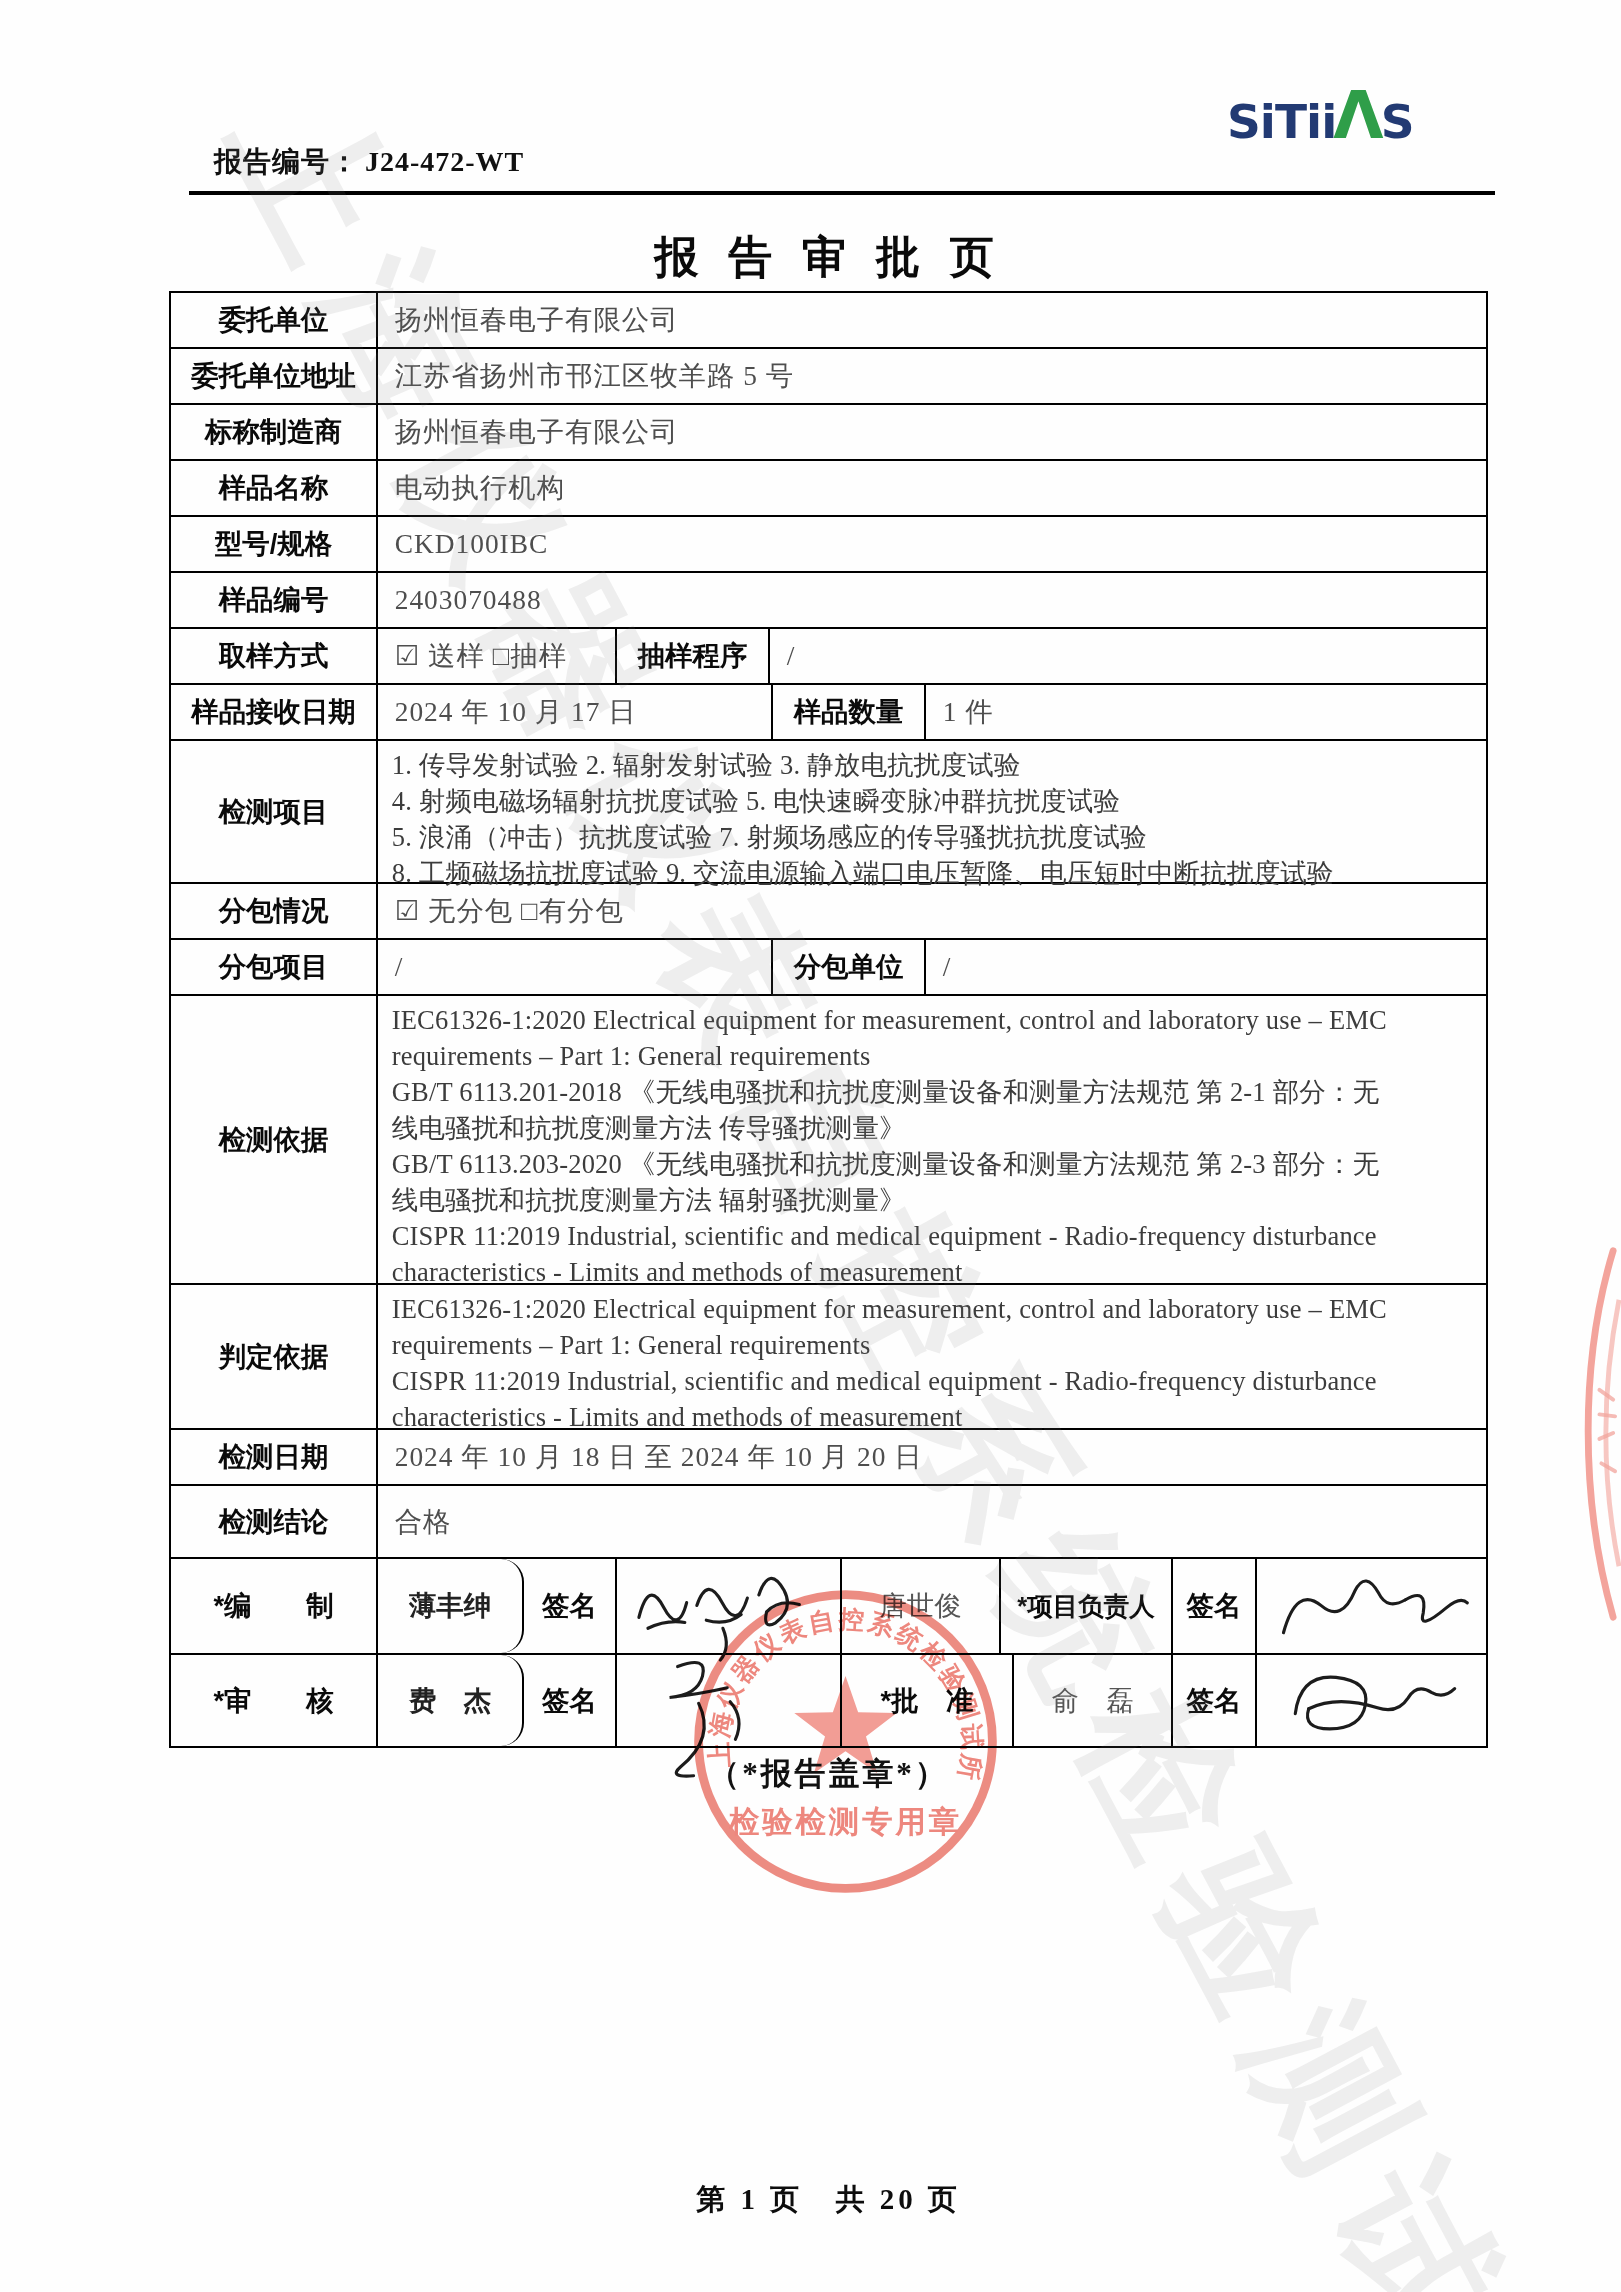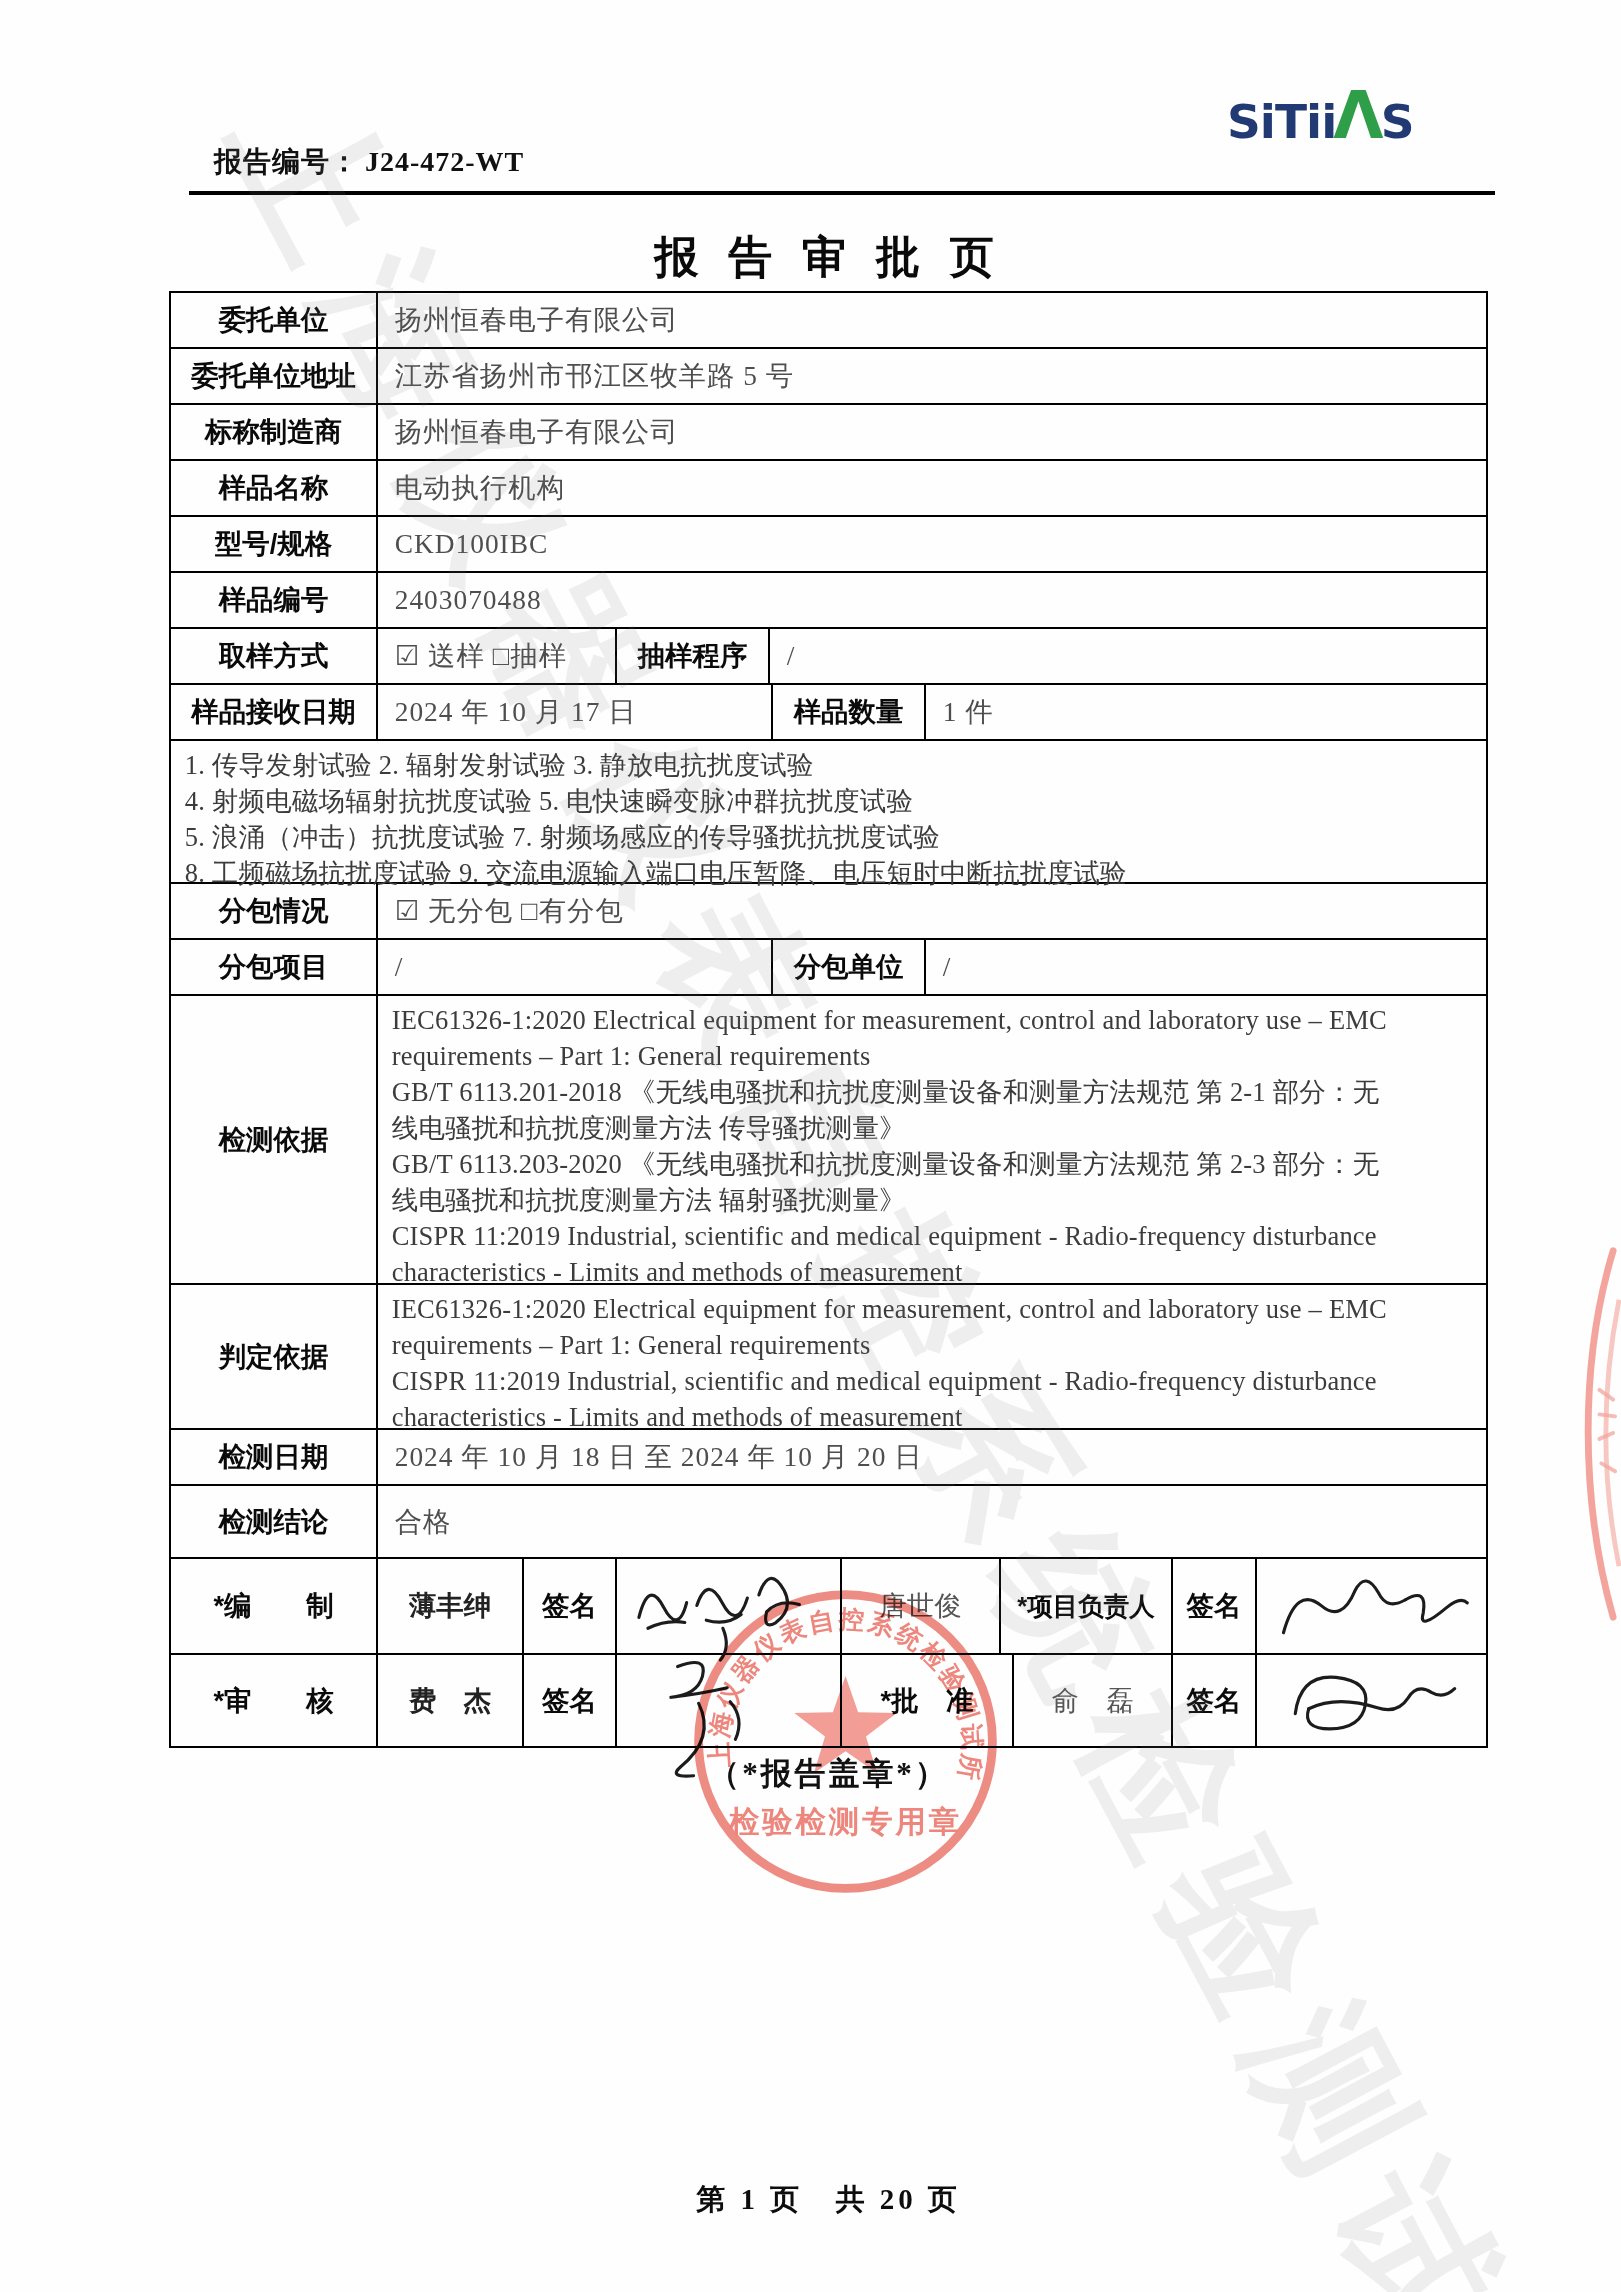--- a/index.html
+++ b/index.html
@@ -52,21 +52,21 @@
   .w244{width:239px; flex:0 0 239px;}
   .w403{width:395px; flex:0 0 395px;}
   .w156{width:153px; flex:0 0 153px;}
   .w149{width:146px; flex:0 0 146px;}
   .w95 {width:93px;  flex:0 0 93px;}
   .w230{width:225px; flex:0 0 225px;}
   .w175{width:172px; flex:0 0 172px;}
   .w162{width:159px; flex:0 0 159px;}
   .w86 {width:84px;  flex:0 0 84px;}
   .name-dark{justify-content:center; font-weight:bold; color:#222;
-    font-family:"Liberation Sans","DejaVu Sans",sans-serif; font-size:27.4px; white-space:pre; padding:0;}
+    font-family:"Liberation Sans","DejaVu Sans",sans-serif; font-size:27.4px; white-space:pre; padding:0;border-radius:23px;}
   .name-gray{justify-content:center; color:#555; font-size:27.4px; white-space:pre; padding:0;}
   .sigcell{position:relative; overflow:visible;}
   .sigcell svg{position:absolute; pointer-events:none;}
   
   .stamp{
     position:absolute; left:679px; top:1575px; width:333px; height:333px; z-index:6;
     mix-blend-mode:multiply; opacity:0.88; pointer-events:none;
   }
   .stamp-note{
     position:absolute; left:169px; top:1753px; width:1319px; text-align:center; z-index:7;
@@ -143,20 +143,21 @@
     </div>
 
     <div class="row" style="height:56px">
       <div class="cell lab w213">样品接收日期</div>
       <div class="cell val w403">2024 年 10 月 17 日</div>
       <div class="cell lab w156">样品数量</div>
       <div class="cell val grow">1 件</div>
     </div>
 
     <div class="row" style="height:143px">
+      <div class="cell lab w213">检测项目</div>
       <div class="cell val grow lines">
         <div class="ln">1. 传导发射试验 2. 辐射发射试验 3. 静放电抗扰度试验</div>
         <div class="ln">4. 射频电磁场辐射抗扰度试验 5. 电快速瞬变脉冲群抗扰度试验</div>
         <div class="ln">5. 浪涌（冲击）抗扰度试验 7. 射频场感应的传导骚扰抗扰度试验</div>
         <div class="ln">8. 工频磁场抗扰度试验 9. 交流电源输入端口电压暂降、电压短时中断抗扰度试验</div>
       </div>
     </div>
 
     <div class="row" style="height:56px">
       <div class="cell lab w213">分包情况</div>

